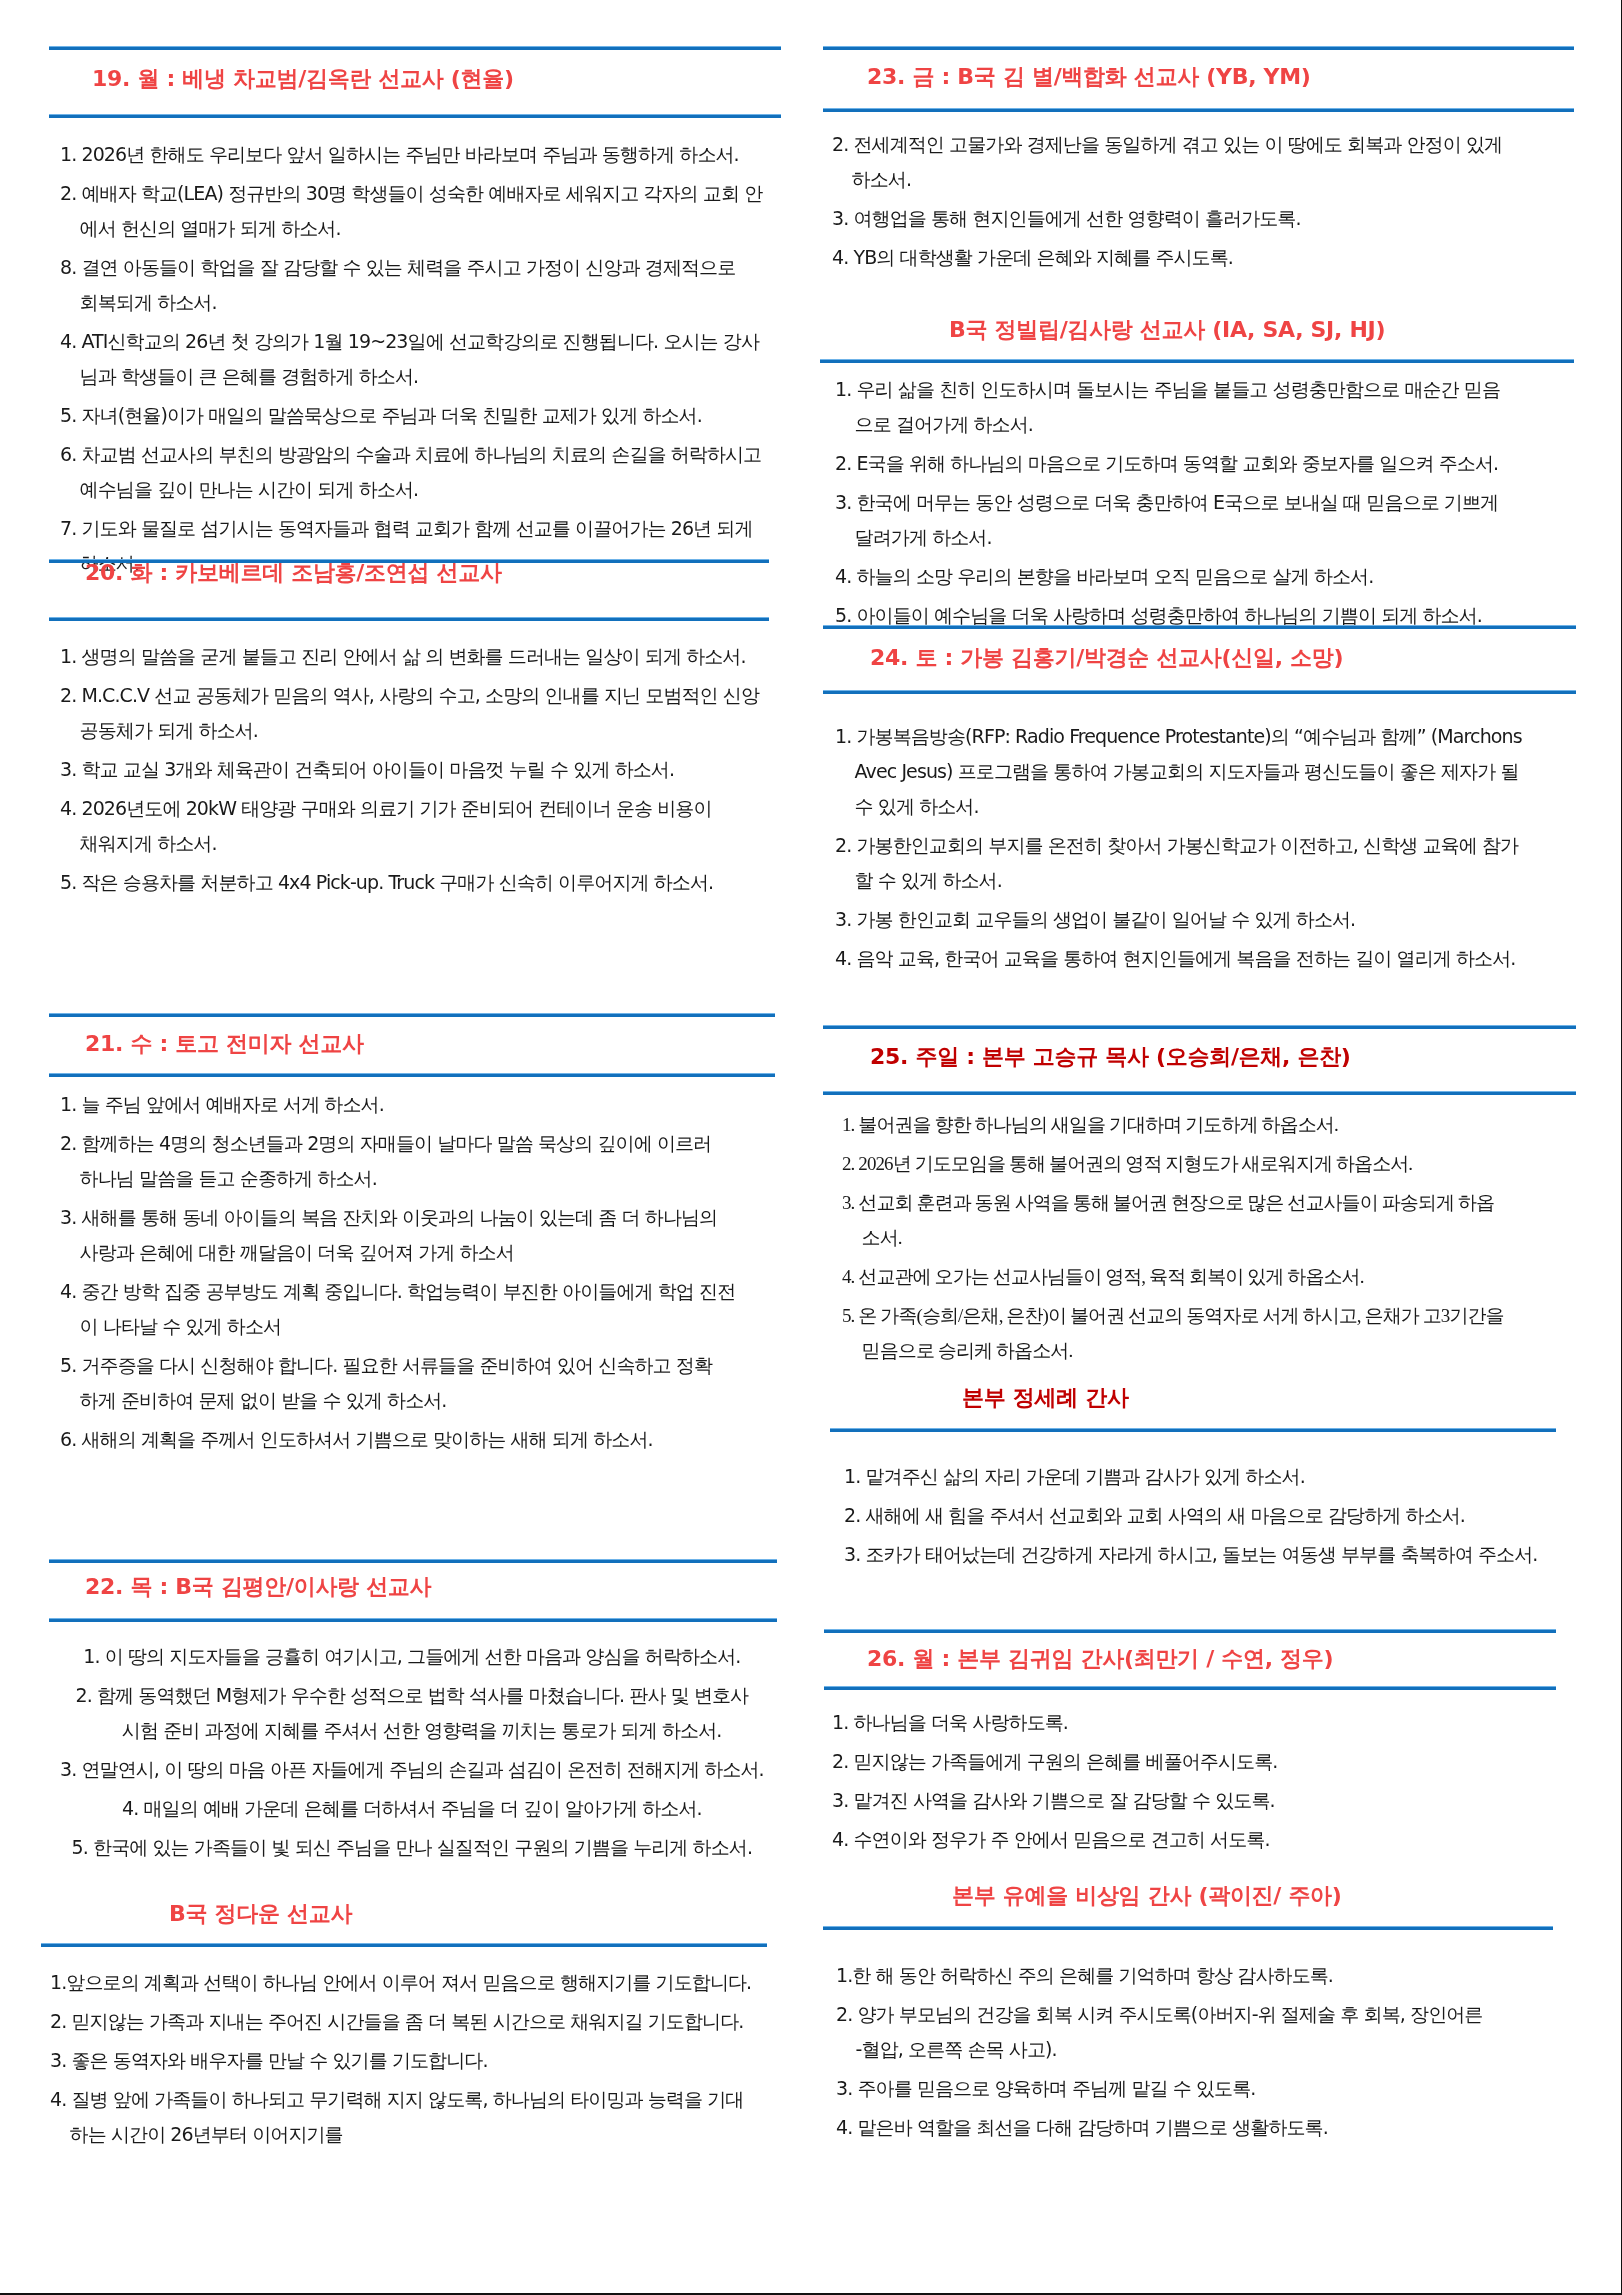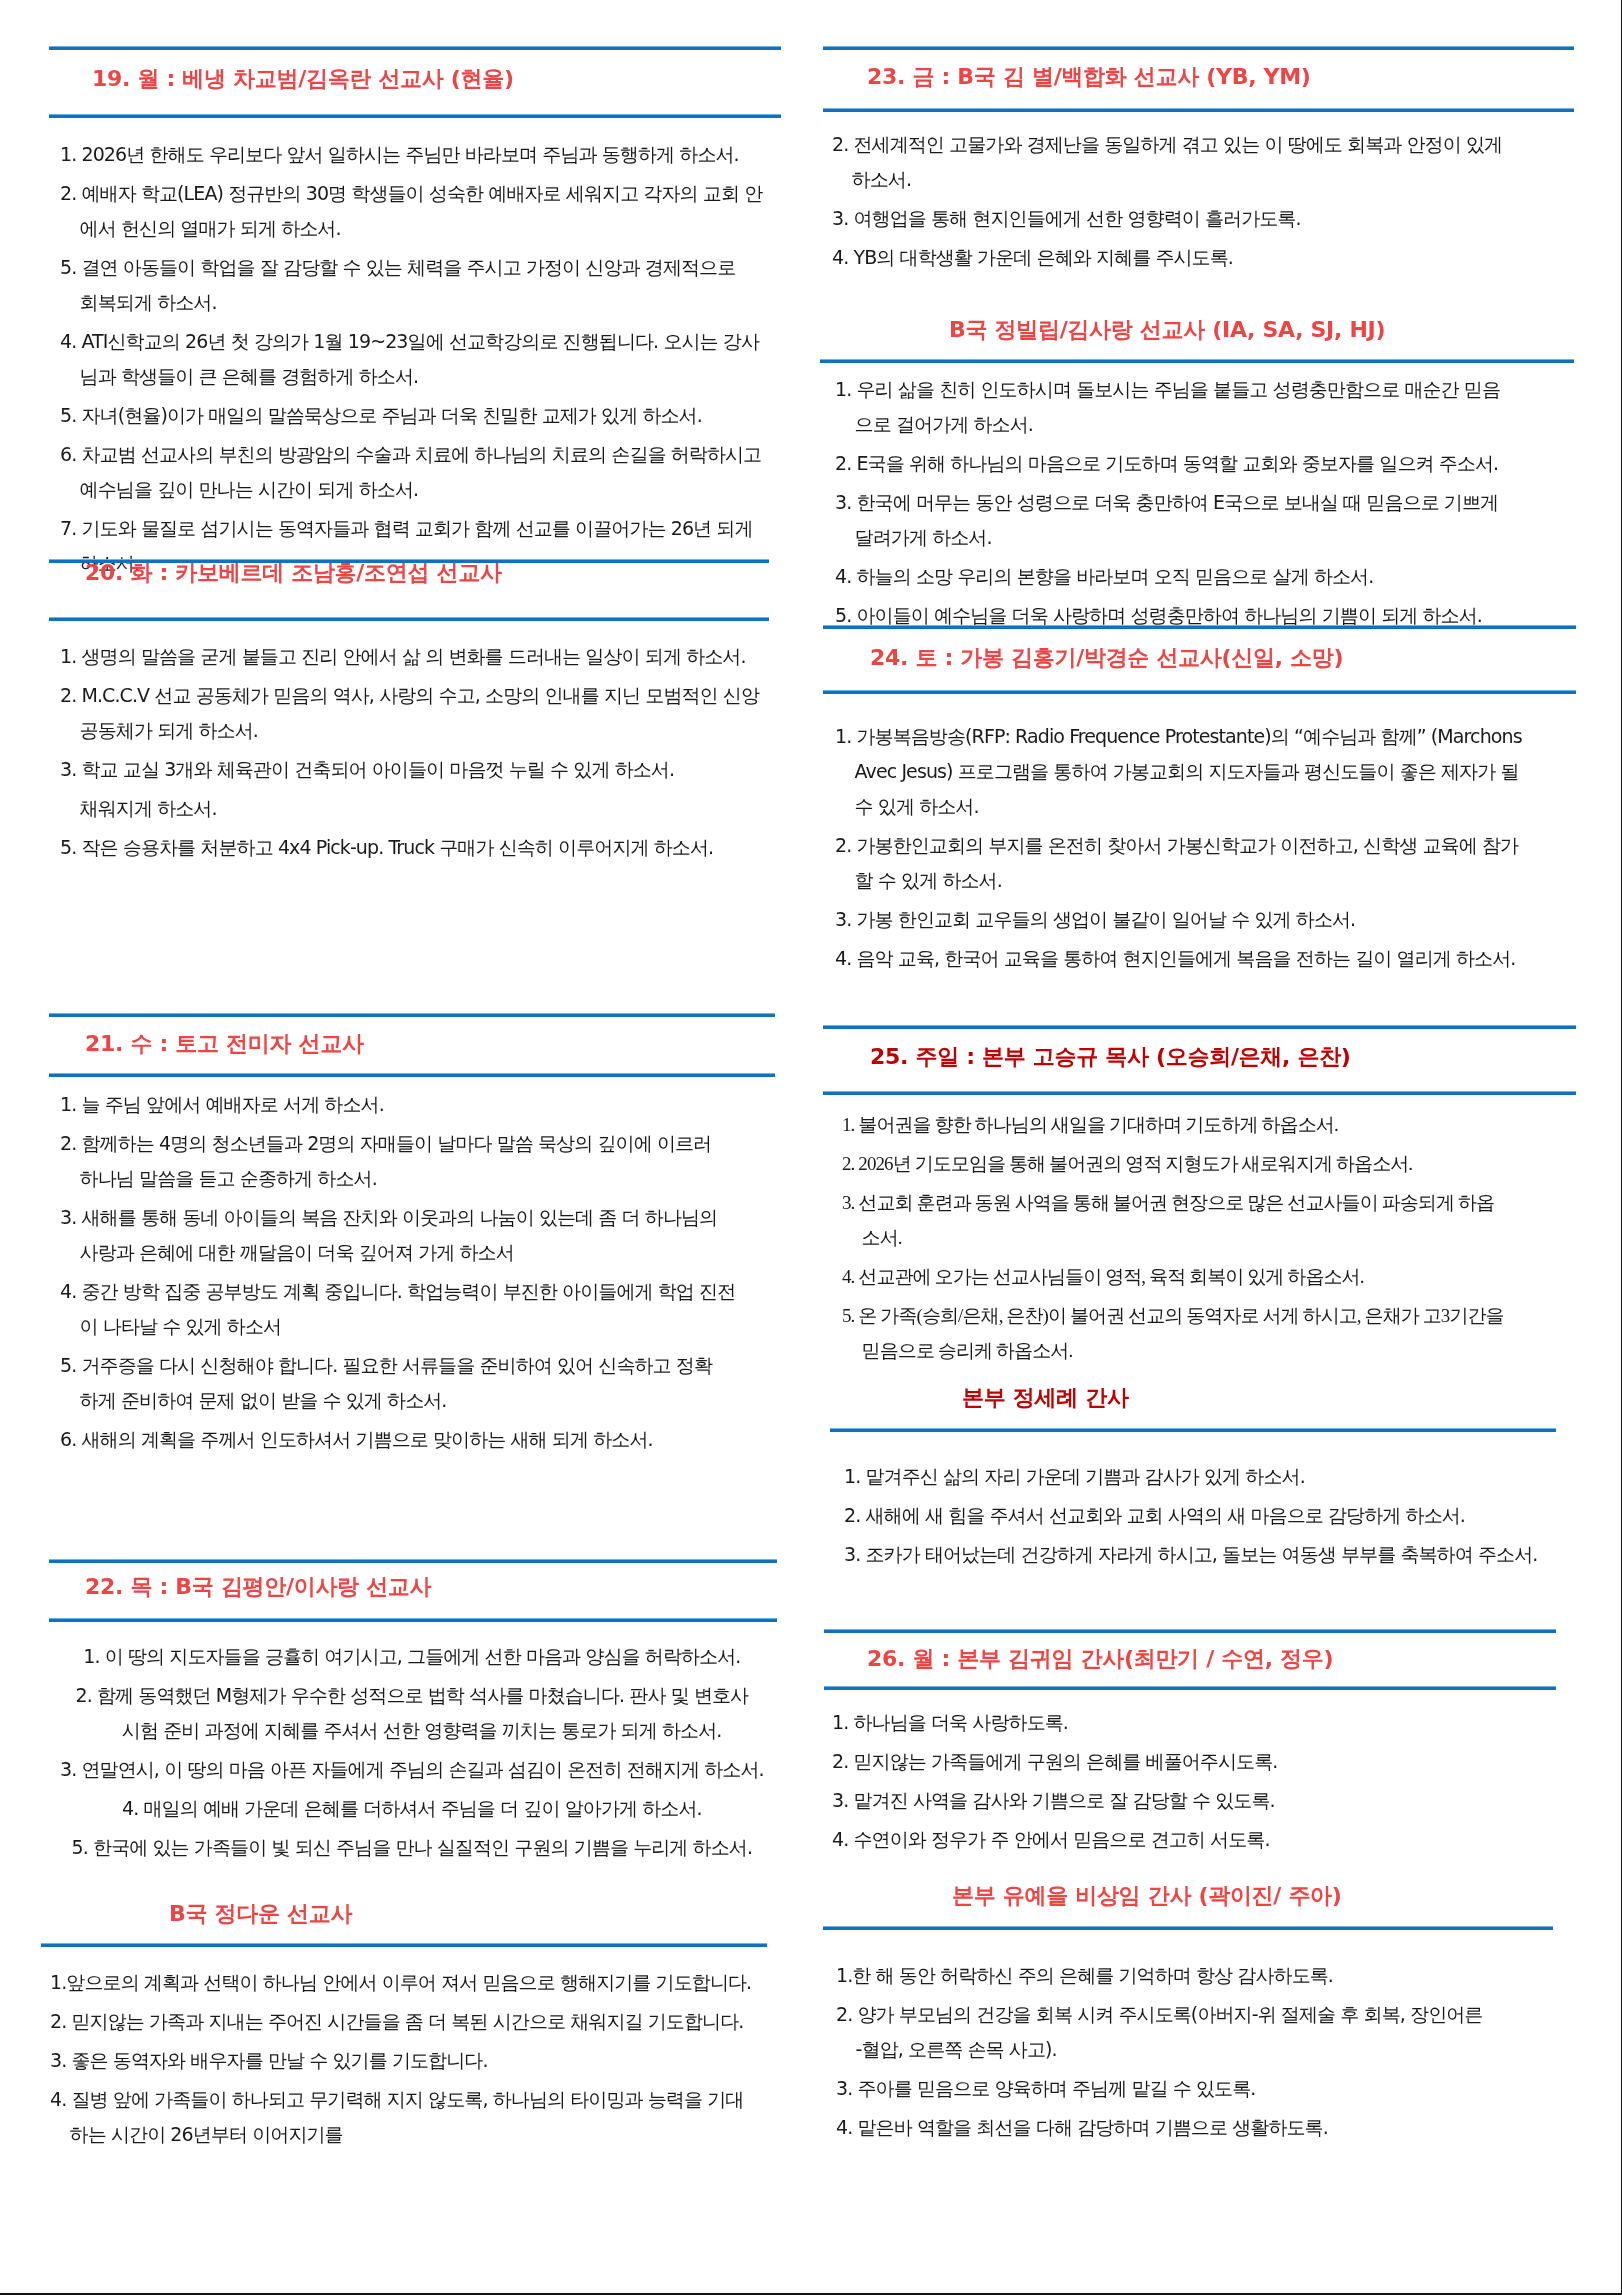--- a/index.html
+++ b/index.html
@@ -37,21 +37,21 @@
   <div class="rule" style="left:49px;top:114px;width:732px;"></div>
   <ul class="list" style="left:56px;top:133px;">
       <li>
         <span class="item-line">1. 2026년 한해도 우리보다 앞서 일하시는 주님만 바라보며 주님과 동행하게 하소서.</span>
       </li>
       <li>
         <span class="item-line">2. 예배자 학교(LEA) 정규반의 30명 학생들이 성숙한 예배자로 세워지고 각자의 교회 안</span>
         <span class="item-line cont">에서 헌신의 열매가 되게 하소서.</span>
       </li>
       <li>
-        <span class="item-line">5. 결연 아동들이 학업을 잘 감당할 수 있는 체력을 주시고 가정이 신앙과 경제적으로</span>
+        <span class="item-line">8. 결연 아동들이 학업을 잘 감당할 수 있는 체력을 주시고 가정이 신앙과 경제적으로</span>
         <span class="item-line cont">회복되게 하소서.</span>
       </li>
       <li>
         <span class="item-line">4. ATI신학교의 26년 첫 강의가 1월 19~23일에 선교학강의로 진행됩니다. 오시는 강사</span>
         <span class="item-line cont">님과 학생들이 큰 은혜를 경험하게 하소서.</span>
       </li>
       <li>
         <span class="item-line">5. 자녀(현율)이가 매일의 말씀묵상으로 주님과 더욱 친밀한 교제가 있게 하소서.</span>
       </li>
       <li>
@@ -74,20 +74,21 @@
         <span class="item-line">1. 생명의 말씀을 굳게 붙들고 진리 안에서 삶 의 변화를 드러내는 일상이  되게 하소서.</span>
       </li>
       <li>
         <span class="item-line">2. M.C.C.V 선교 공동체가 믿음의 역사, 사랑의 수고, 소망의 인내를 지닌 모범적인 신앙</span>
         <span class="item-line cont">공동체가 되게 하소서.</span>
       </li>
       <li>
         <span class="item-line">3.  학교 교실 3개와 체육관이 건축되어 아이들이 마음껏 누릴 수 있게 하소서.</span>
       </li>
       <li>
+        <span class="item-line">4. 2026년도에 20kW 태양광 구매와 의료기 기가 준비되어 컨테이너 운송 비용이</span>
         <span class="item-line cont">채워지게 하소서.</span>
       </li>
       <li>
         <span class="item-line">5. 작은 승용차를 처분하고 4x4 Pick-up. Truck 구매가 신속히 이루어지게 하소서.</span>
       </li>
     </ul>
 </section>
 
 <section>
   <div class="rule" style="left:49px;top:1013px;width:726px;"></div>

